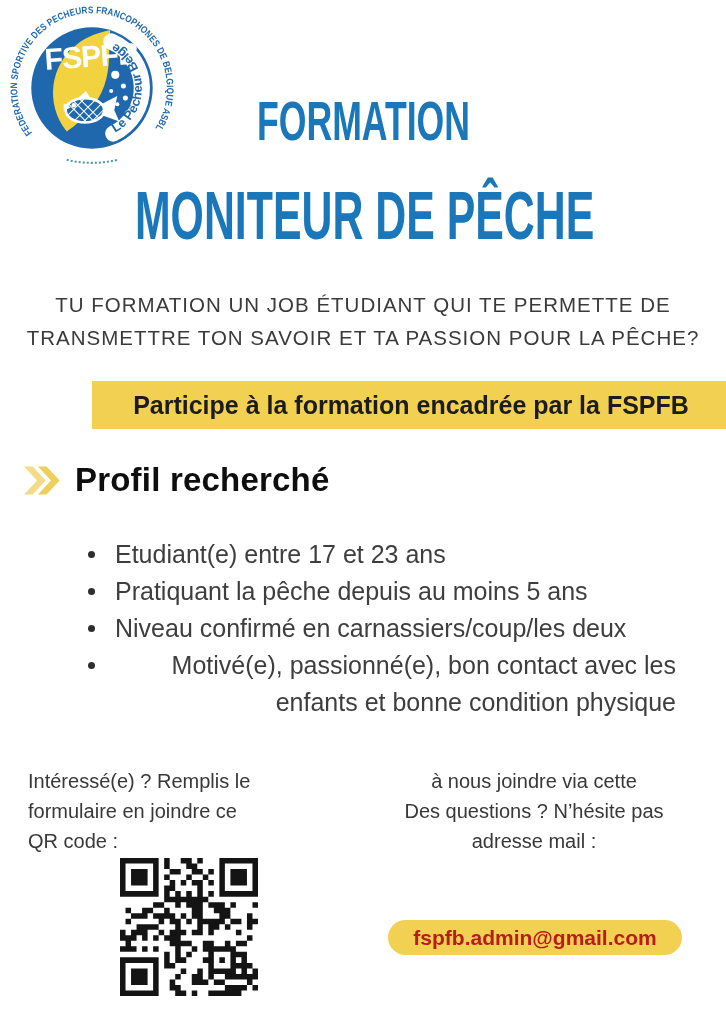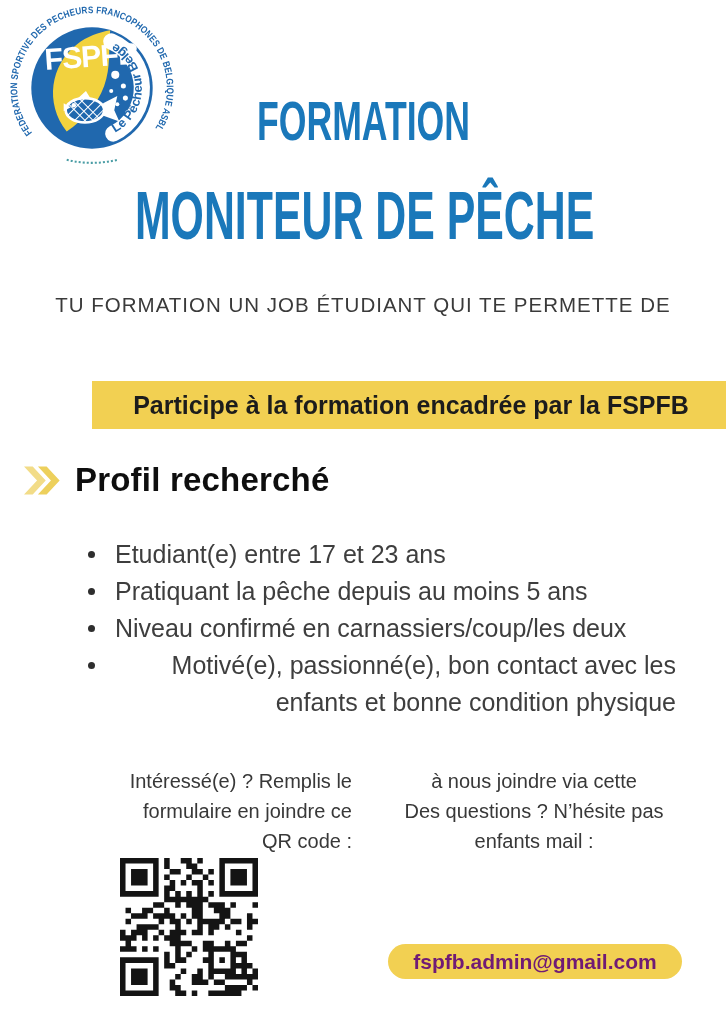--- a/index.html
+++ b/index.html
@@ -58,32 +58,32 @@
   .bullets{position:absolute;left:88px;top:536px;width:588px;}
   .bullet{display:flex;align-items:flex-start;text-align:right;}
   .bullet .dot{
     flex:0 0 auto;width:7px;height:7px;border-radius:50%;
     background:#2e2e2e;margin:15px 20px 0 0;
   }
   .bullet .txt{font-size:25px;line-height:37px;color:#3e3e3e;}
   
   .foot-left{
     position:absolute;left:28px;top:766px;width:324px;
-    text-align:right;font-size:20px;line-height:30px;color:#383838;
+    text-align:left;font-size:20px;line-height:30px;color:#383838;
   }
   .foot-right{
     position:absolute;left:380px;top:766px;width:308px;
     text-align:center;font-size:20px;line-height:30px;color:#383838;
   }
   .qr-wrap{position:absolute;left:120px;top:858px;width:138px;height:138px;background:#fff;}
   .email-pill{
-    position:absolute;left:388px;top:944px;width:294px;height:35px;
+    position:absolute;left:388px;top:920px;width:294px;height:35px;
     border-radius:18px;background:var(--accent-yellow,#f2d052);
     display:flex;align-items:center;justify-content:center;
-    font-size:21px;font-weight:700;color:#701a75;
+    font-size:21px;font-weight:700;color:#b91c1c;
   }
 </style>
 </head>
 <body>
 
 <div class="poster">
 
   <svg class="logo" viewBox="0 0 170 170">
     <defs>
       <path id="ringPath" d="M 25.9 129.5 A 74 74 0 1 1 144.1 129.5" fill="none"></path>
@@ -139,20 +139,21 @@
 
   <div class="title1">
     <span class="squeeze">FORMATION</span>
   </div>
   <div class="title2">
     <span class="squeeze">MONITEUR DE PÊCHE</span>
   </div>
 
   <div class="intro">
     <div>TU FORMATION UN JOB ÉTUDIANT QUI TE PERMETTE DE</div>
+    <div>TRANSMETTRE TON SAVOIR ET TA PASSION POUR LA PÊCHE?</div>
   </div>
 
   <div class="banner">
     <span>Participe à la formation encadrée par la FSPFB</span>
   </div>
 
   <div class="heading-row">
     <svg class="chev" viewBox="0 0 46 32">
       <polygon points="0,0 10,0 25,16 10,32 0,32 15,16" fill="#f2dc88"></polygon>
       <polygon points="16,0 26,0 41,16 26,32 16,32 31,16" fill="#edd05c"></polygon>
@@ -190,21 +191,21 @@
   <div class="qr-wrap">
     <svg id="qrsvg" width="138" height="138" viewBox="0 0 138 138">
         <path d="M0.00 0.00h5.52v5.52h-5.52zM5.52 0.00h5.52v5.52h-5.52zM11.04 0.00h5.52v5.52h-5.52zM16.56 0.00h5.52v5.52h-5.52zM22.08 0.00h5.52v5.52h-5.52zM27.60 0.00h5.52v5.52h-5.52zM33.12 0.00h5.52v5.52h-5.52zM44.16 0.00h5.52v5.52h-5.52zM60.72 0.00h5.52v5.52h-5.52zM66.24 0.00h5.52v5.52h-5.52zM77.28 0.00h5.52v5.52h-5.52zM99.36 0.00h5.52v5.52h-5.52zM104.88 0.00h5.52v5.52h-5.52zM110.40 0.00h5.52v5.52h-5.52zM115.92 0.00h5.52v5.52h-5.52zM121.44 0.00h5.52v5.52h-5.52zM126.96 0.00h5.52v5.52h-5.52zM132.48 0.00h5.52v5.52h-5.52zM0.00 5.52h5.52v5.52h-5.52zM33.12 5.52h5.52v5.52h-5.52zM44.16 5.52h5.52v5.52h-5.52zM66.24 5.52h5.52v5.52h-5.52zM71.76 5.52h5.52v5.52h-5.52zM99.36 5.52h5.52v5.52h-5.52zM132.48 5.52h5.52v5.52h-5.52zM0.00 11.04h5.52v5.52h-5.52zM11.04 11.04h5.52v5.52h-5.52zM16.56 11.04h5.52v5.52h-5.52zM22.08 11.04h5.52v5.52h-5.52zM33.12 11.04h5.52v5.52h-5.52zM49.68 11.04h5.52v5.52h-5.52zM55.20 11.04h5.52v5.52h-5.52zM71.76 11.04h5.52v5.52h-5.52zM77.28 11.04h5.52v5.52h-5.52zM88.32 11.04h5.52v5.52h-5.52zM99.36 11.04h5.52v5.52h-5.52zM110.40 11.04h5.52v5.52h-5.52zM115.92 11.04h5.52v5.52h-5.52zM121.44 11.04h5.52v5.52h-5.52zM132.48 11.04h5.52v5.52h-5.52zM0.00 16.56h5.52v5.52h-5.52zM11.04 16.56h5.52v5.52h-5.52zM16.56 16.56h5.52v5.52h-5.52zM22.08 16.56h5.52v5.52h-5.52zM33.12 16.56h5.52v5.52h-5.52zM44.16 16.56h5.52v5.52h-5.52zM66.24 16.56h5.52v5.52h-5.52zM82.80 16.56h5.52v5.52h-5.52zM99.36 16.56h5.52v5.52h-5.52zM110.40 16.56h5.52v5.52h-5.52zM115.92 16.56h5.52v5.52h-5.52zM121.44 16.56h5.52v5.52h-5.52zM132.48 16.56h5.52v5.52h-5.52zM0.00 22.08h5.52v5.52h-5.52zM11.04 22.08h5.52v5.52h-5.52zM16.56 22.08h5.52v5.52h-5.52zM22.08 22.08h5.52v5.52h-5.52zM33.12 22.08h5.52v5.52h-5.52zM49.68 22.08h5.52v5.52h-5.52zM60.72 22.08h5.52v5.52h-5.52zM71.76 22.08h5.52v5.52h-5.52zM77.28 22.08h5.52v5.52h-5.52zM88.32 22.08h5.52v5.52h-5.52zM99.36 22.08h5.52v5.52h-5.52zM110.40 22.08h5.52v5.52h-5.52zM115.92 22.08h5.52v5.52h-5.52zM121.44 22.08h5.52v5.52h-5.52zM132.48 22.08h5.52v5.52h-5.52zM0.00 27.60h5.52v5.52h-5.52zM33.12 27.60h5.52v5.52h-5.52zM44.16 27.60h5.52v5.52h-5.52zM49.68 27.60h5.52v5.52h-5.52zM77.28 27.60h5.52v5.52h-5.52zM99.36 27.60h5.52v5.52h-5.52zM132.48 27.60h5.52v5.52h-5.52zM0.00 33.12h5.52v5.52h-5.52zM5.52 33.12h5.52v5.52h-5.52zM11.04 33.12h5.52v5.52h-5.52zM16.56 33.12h5.52v5.52h-5.52zM22.08 33.12h5.52v5.52h-5.52zM27.60 33.12h5.52v5.52h-5.52zM33.12 33.12h5.52v5.52h-5.52zM44.16 33.12h5.52v5.52h-5.52zM55.20 33.12h5.52v5.52h-5.52zM66.24 33.12h5.52v5.52h-5.52zM77.28 33.12h5.52v5.52h-5.52zM88.32 33.12h5.52v5.52h-5.52zM99.36 33.12h5.52v5.52h-5.52zM104.88 33.12h5.52v5.52h-5.52zM110.40 33.12h5.52v5.52h-5.52zM115.92 33.12h5.52v5.52h-5.52zM121.44 33.12h5.52v5.52h-5.52zM126.96 33.12h5.52v5.52h-5.52zM132.48 33.12h5.52v5.52h-5.52zM44.16 38.64h5.52v5.52h-5.52zM49.68 38.64h5.52v5.52h-5.52zM55.20 38.64h5.52v5.52h-5.52zM60.72 38.64h5.52v5.52h-5.52zM66.24 38.64h5.52v5.52h-5.52zM71.76 38.64h5.52v5.52h-5.52zM77.28 38.64h5.52v5.52h-5.52zM82.80 38.64h5.52v5.52h-5.52zM33.12 44.16h5.52v5.52h-5.52zM38.64 44.16h5.52v5.52h-5.52zM55.20 44.16h5.52v5.52h-5.52zM66.24 44.16h5.52v5.52h-5.52zM71.76 44.16h5.52v5.52h-5.52zM77.28 44.16h5.52v5.52h-5.52zM88.32 44.16h5.52v5.52h-5.52zM93.84 44.16h5.52v5.52h-5.52zM99.36 44.16h5.52v5.52h-5.52zM110.40 44.16h5.52v5.52h-5.52zM132.48 44.16h5.52v5.52h-5.52zM5.52 49.68h5.52v5.52h-5.52zM22.08 49.68h5.52v5.52h-5.52zM27.60 49.68h5.52v5.52h-5.52zM44.16 49.68h5.52v5.52h-5.52zM71.76 49.68h5.52v5.52h-5.52zM77.28 49.68h5.52v5.52h-5.52zM93.84 49.68h5.52v5.52h-5.52zM99.36 49.68h5.52v5.52h-5.52zM104.88 49.68h5.52v5.52h-5.52zM11.04 55.20h5.52v5.52h-5.52zM16.56 55.20h5.52v5.52h-5.52zM22.08 55.20h5.52v5.52h-5.52zM33.12 55.20h5.52v5.52h-5.52zM38.64 55.20h5.52v5.52h-5.52zM44.16 55.20h5.52v5.52h-5.52zM49.68 55.20h5.52v5.52h-5.52zM60.72 55.20h5.52v5.52h-5.52zM71.76 55.20h5.52v5.52h-5.52zM77.28 55.20h5.52v5.52h-5.52zM99.36 55.20h5.52v5.52h-5.52zM104.88 55.20h5.52v5.52h-5.52zM126.96 55.20h5.52v5.52h-5.52zM5.52 60.72h5.52v5.52h-5.52zM38.64 60.72h5.52v5.52h-5.52zM49.68 60.72h5.52v5.52h-5.52zM55.20 60.72h5.52v5.52h-5.52zM66.24 60.72h5.52v5.52h-5.52zM77.28 60.72h5.52v5.52h-5.52zM82.80 60.72h5.52v5.52h-5.52zM88.32 60.72h5.52v5.52h-5.52zM93.84 60.72h5.52v5.52h-5.52zM99.36 60.72h5.52v5.52h-5.52zM110.40 60.72h5.52v5.52h-5.52zM115.92 60.72h5.52v5.52h-5.52zM126.96 60.72h5.52v5.52h-5.52zM132.48 60.72h5.52v5.52h-5.52zM16.56 66.24h5.52v5.52h-5.52zM22.08 66.24h5.52v5.52h-5.52zM27.60 66.24h5.52v5.52h-5.52zM33.12 66.24h5.52v5.52h-5.52zM55.20 66.24h5.52v5.52h-5.52zM77.28 66.24h5.52v5.52h-5.52zM88.32 66.24h5.52v5.52h-5.52zM93.84 66.24h5.52v5.52h-5.52zM104.88 66.24h5.52v5.52h-5.52zM126.96 66.24h5.52v5.52h-5.52zM0.00 71.76h5.52v5.52h-5.52zM11.04 71.76h5.52v5.52h-5.52zM16.56 71.76h5.52v5.52h-5.52zM22.08 71.76h5.52v5.52h-5.52zM38.64 71.76h5.52v5.52h-5.52zM49.68 71.76h5.52v5.52h-5.52zM55.20 71.76h5.52v5.52h-5.52zM60.72 71.76h5.52v5.52h-5.52zM71.76 71.76h5.52v5.52h-5.52zM77.28 71.76h5.52v5.52h-5.52zM88.32 71.76h5.52v5.52h-5.52zM115.92 71.76h5.52v5.52h-5.52zM0.00 77.28h5.52v5.52h-5.52zM5.52 77.28h5.52v5.52h-5.52zM11.04 77.28h5.52v5.52h-5.52zM22.08 77.28h5.52v5.52h-5.52zM33.12 77.28h5.52v5.52h-5.52zM44.16 77.28h5.52v5.52h-5.52zM49.68 77.28h5.52v5.52h-5.52zM55.20 77.28h5.52v5.52h-5.52zM126.96 77.28h5.52v5.52h-5.52zM5.52 82.80h5.52v5.52h-5.52zM49.68 82.80h5.52v5.52h-5.52zM55.20 82.80h5.52v5.52h-5.52zM60.72 82.80h5.52v5.52h-5.52zM66.24 82.80h5.52v5.52h-5.52zM82.80 82.80h5.52v5.52h-5.52zM88.32 82.80h5.52v5.52h-5.52zM104.88 82.80h5.52v5.52h-5.52zM115.92 82.80h5.52v5.52h-5.52zM121.44 82.80h5.52v5.52h-5.52zM0.00 88.32h5.52v5.52h-5.52zM5.52 88.32h5.52v5.52h-5.52zM11.04 88.32h5.52v5.52h-5.52zM22.08 88.32h5.52v5.52h-5.52zM33.12 88.32h5.52v5.52h-5.52zM55.20 88.32h5.52v5.52h-5.52zM71.76 88.32h5.52v5.52h-5.52zM82.80 88.32h5.52v5.52h-5.52zM88.32 88.32h5.52v5.52h-5.52zM93.84 88.32h5.52v5.52h-5.52zM99.36 88.32h5.52v5.52h-5.52zM104.88 88.32h5.52v5.52h-5.52zM110.40 88.32h5.52v5.52h-5.52zM44.16 93.84h5.52v5.52h-5.52zM55.20 93.84h5.52v5.52h-5.52zM66.24 93.84h5.52v5.52h-5.52zM88.32 93.84h5.52v5.52h-5.52zM110.40 93.84h5.52v5.52h-5.52zM115.92 93.84h5.52v5.52h-5.52zM121.44 93.84h5.52v5.52h-5.52zM0.00 99.36h5.52v5.52h-5.52zM5.52 99.36h5.52v5.52h-5.52zM11.04 99.36h5.52v5.52h-5.52zM16.56 99.36h5.52v5.52h-5.52zM22.08 99.36h5.52v5.52h-5.52zM27.60 99.36h5.52v5.52h-5.52zM33.12 99.36h5.52v5.52h-5.52zM44.16 99.36h5.52v5.52h-5.52zM55.20 99.36h5.52v5.52h-5.52zM60.72 99.36h5.52v5.52h-5.52zM82.80 99.36h5.52v5.52h-5.52zM88.32 99.36h5.52v5.52h-5.52zM99.36 99.36h5.52v5.52h-5.52zM110.40 99.36h5.52v5.52h-5.52zM121.44 99.36h5.52v5.52h-5.52zM0.00 104.88h5.52v5.52h-5.52zM33.12 104.88h5.52v5.52h-5.52zM44.16 104.88h5.52v5.52h-5.52zM49.68 104.88h5.52v5.52h-5.52zM88.32 104.88h5.52v5.52h-5.52zM110.40 104.88h5.52v5.52h-5.52zM115.92 104.88h5.52v5.52h-5.52zM121.44 104.88h5.52v5.52h-5.52zM126.96 104.88h5.52v5.52h-5.52zM0.00 110.40h5.52v5.52h-5.52zM11.04 110.40h5.52v5.52h-5.52zM16.56 110.40h5.52v5.52h-5.52zM22.08 110.40h5.52v5.52h-5.52zM33.12 110.40h5.52v5.52h-5.52zM60.72 110.40h5.52v5.52h-5.52zM77.28 110.40h5.52v5.52h-5.52zM88.32 110.40h5.52v5.52h-5.52zM93.84 110.40h5.52v5.52h-5.52zM99.36 110.40h5.52v5.52h-5.52zM104.88 110.40h5.52v5.52h-5.52zM110.40 110.40h5.52v5.52h-5.52zM121.44 110.40h5.52v5.52h-5.52zM132.48 110.40h5.52v5.52h-5.52zM0.00 115.92h5.52v5.52h-5.52zM11.04 115.92h5.52v5.52h-5.52zM16.56 115.92h5.52v5.52h-5.52zM22.08 115.92h5.52v5.52h-5.52zM33.12 115.92h5.52v5.52h-5.52zM55.20 115.92h5.52v5.52h-5.52zM71.76 115.92h5.52v5.52h-5.52zM77.28 115.92h5.52v5.52h-5.52zM88.32 115.92h5.52v5.52h-5.52zM104.88 115.92h5.52v5.52h-5.52zM110.40 115.92h5.52v5.52h-5.52zM115.92 115.92h5.52v5.52h-5.52zM121.44 115.92h5.52v5.52h-5.52zM126.96 115.92h5.52v5.52h-5.52zM132.48 115.92h5.52v5.52h-5.52zM0.00 121.44h5.52v5.52h-5.52zM11.04 121.44h5.52v5.52h-5.52zM16.56 121.44h5.52v5.52h-5.52zM22.08 121.44h5.52v5.52h-5.52zM33.12 121.44h5.52v5.52h-5.52zM49.68 121.44h5.52v5.52h-5.52zM71.76 121.44h5.52v5.52h-5.52zM77.28 121.44h5.52v5.52h-5.52zM82.80 121.44h5.52v5.52h-5.52zM93.84 121.44h5.52v5.52h-5.52zM99.36 121.44h5.52v5.52h-5.52zM126.96 121.44h5.52v5.52h-5.52zM0.00 126.96h5.52v5.52h-5.52zM33.12 126.96h5.52v5.52h-5.52zM49.68 126.96h5.52v5.52h-5.52zM55.20 126.96h5.52v5.52h-5.52zM104.88 126.96h5.52v5.52h-5.52zM110.40 126.96h5.52v5.52h-5.52zM115.92 126.96h5.52v5.52h-5.52zM121.44 126.96h5.52v5.52h-5.52zM132.48 126.96h5.52v5.52h-5.52zM0.00 132.48h5.52v5.52h-5.52zM5.52 132.48h5.52v5.52h-5.52zM11.04 132.48h5.52v5.52h-5.52zM16.56 132.48h5.52v5.52h-5.52zM22.08 132.48h5.52v5.52h-5.52zM27.60 132.48h5.52v5.52h-5.52zM33.12 132.48h5.52v5.52h-5.52zM55.20 132.48h5.52v5.52h-5.52zM60.72 132.48h5.52v5.52h-5.52zM71.76 132.48h5.52v5.52h-5.52zM88.32 132.48h5.52v5.52h-5.52zM93.84 132.48h5.52v5.52h-5.52zM99.36 132.48h5.52v5.52h-5.52zM104.88 132.48h5.52v5.52h-5.52zM110.40 132.48h5.52v5.52h-5.52zM115.92 132.48h5.52v5.52h-5.52z" fill="#141414"></path>
       </svg>
   </div>
 
   <div class="foot-right">
     <div>
       <div>à nous joindre via cette</div>
       <div>Des questions ? N’hésite pas</div>
-      <div>enfants mail :</div>
+      <div>adresse mail :</div>
     </div>
   </div>
 
   <div class="email-pill">
     <span>fspfb.admin@gmail.com</span>
   </div>
 
 </div>
 
 </body></html>

